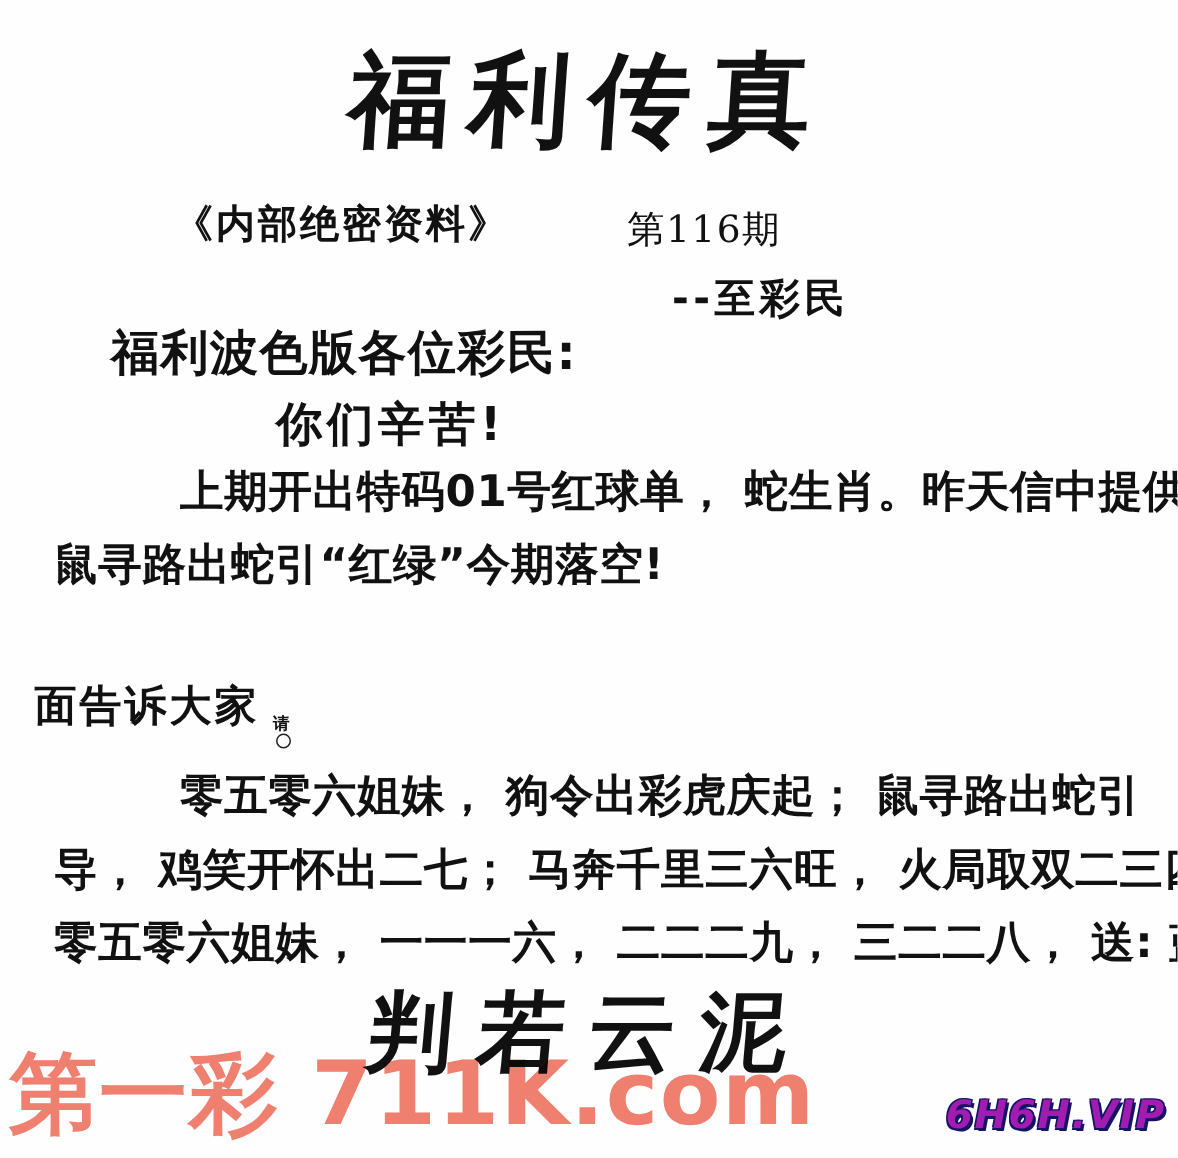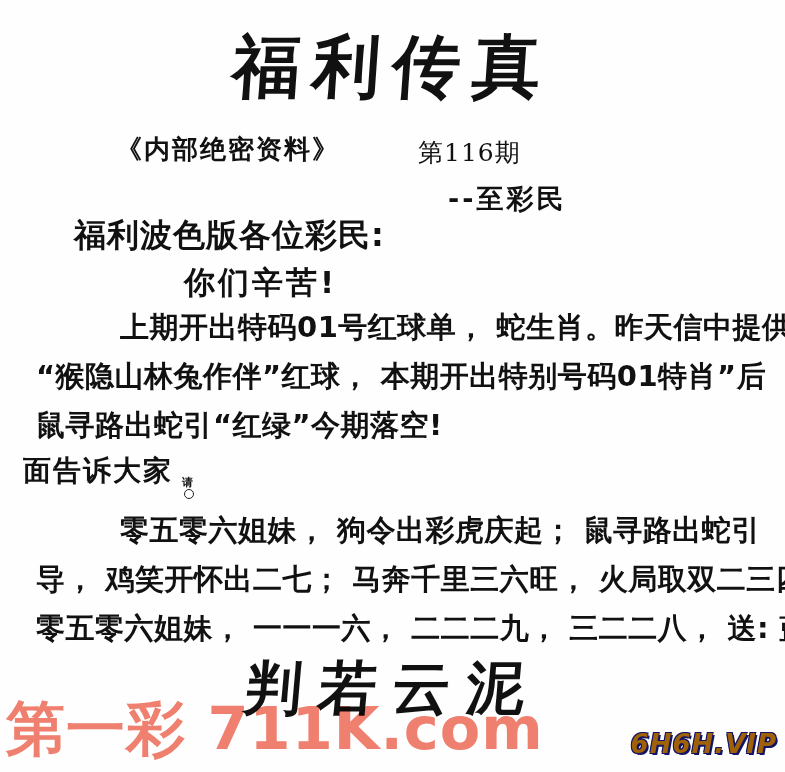--- a/index.html
+++ b/index.html
@@ -61,30 +61,29 @@
 
 <div class="abs classified calli">《内部绝密资料》</div>
 <div class="abs issue">第116期</div>
 <div class="abs dedication calli">--至彩民</div>
 
 <div class="abs salutation calli">福利波色版各位彩民:</div>
 <div class="abs opening calli">你们辛苦!</div>
 
 <div class="abs para para1">
   <div class="line indent">上期开出特码01号红球单， 蛇生肖。昨天信中提供</div>
-  <div class="line">“猴隐山林兔作伴”红球， 本期开出特别号码01特肖”后</div>
   <div class="line">鼠寻路出蛇引“红绿”今期落空!</div>
 </div>
 
 <div class="abs see-note calli">
   <span>面告诉大家</span><span class="seal"><span class="seal-char">请</span><span class="seal-ring"></span></span>
 </div>
 
 <div class="abs para para2">
   <div class="line indent">零五零六姐妹， 狗令出彩虎庆起； 鼠寻路出蛇引</div>
   <div class="line">导， 鸡笑开怀出二七； 马奔千里三六旺， 火局取双二三四。</div>
   <div class="line">零五零六姐妹， 一一一六， 二二二九， 三二二八， 送: 蓝绿</div>
 </div>
 
 <div class="abs verdict calli">判若云泥</div>
 
 <div class="abs wm-left" style="color: rgb(240, 128, 110);">第一彩 711K.com</div>
-<div class="abs wm-right" style="color: #a16207;">6H6H.VIP</div>
+<div class="abs wm-right" style="color: #a21caf;">6H6H.VIP</div>
 
 </body></html>

